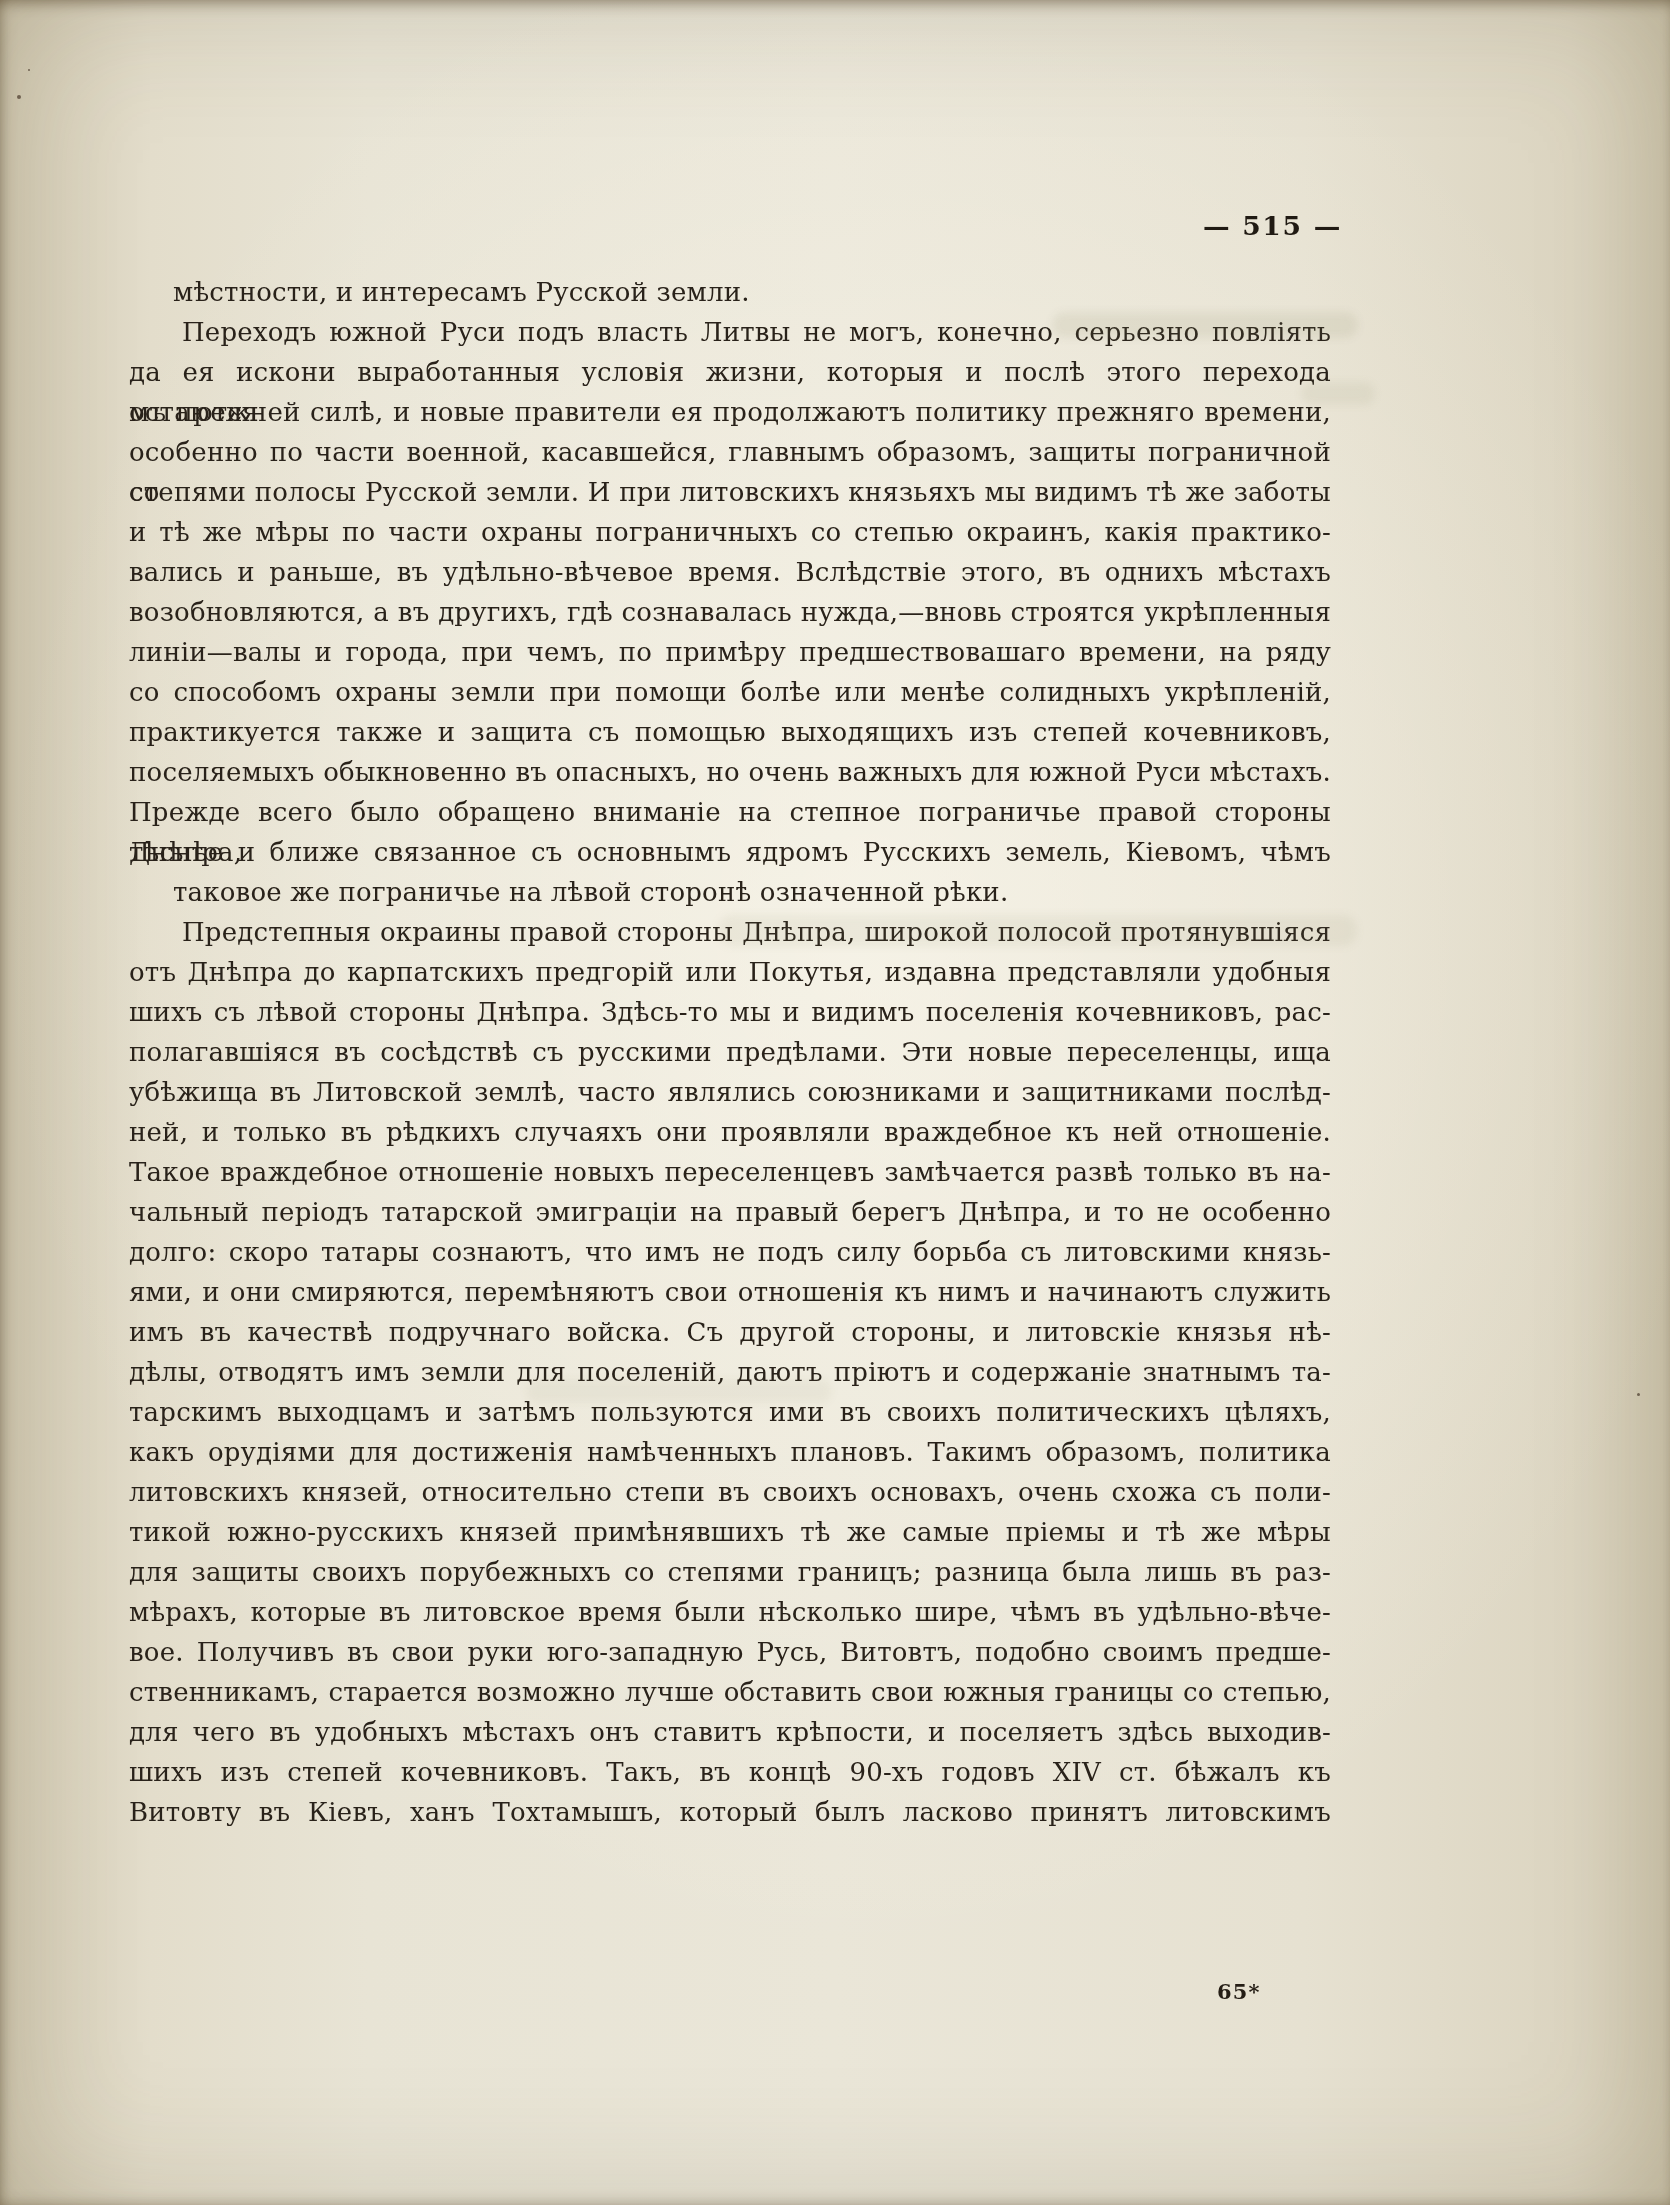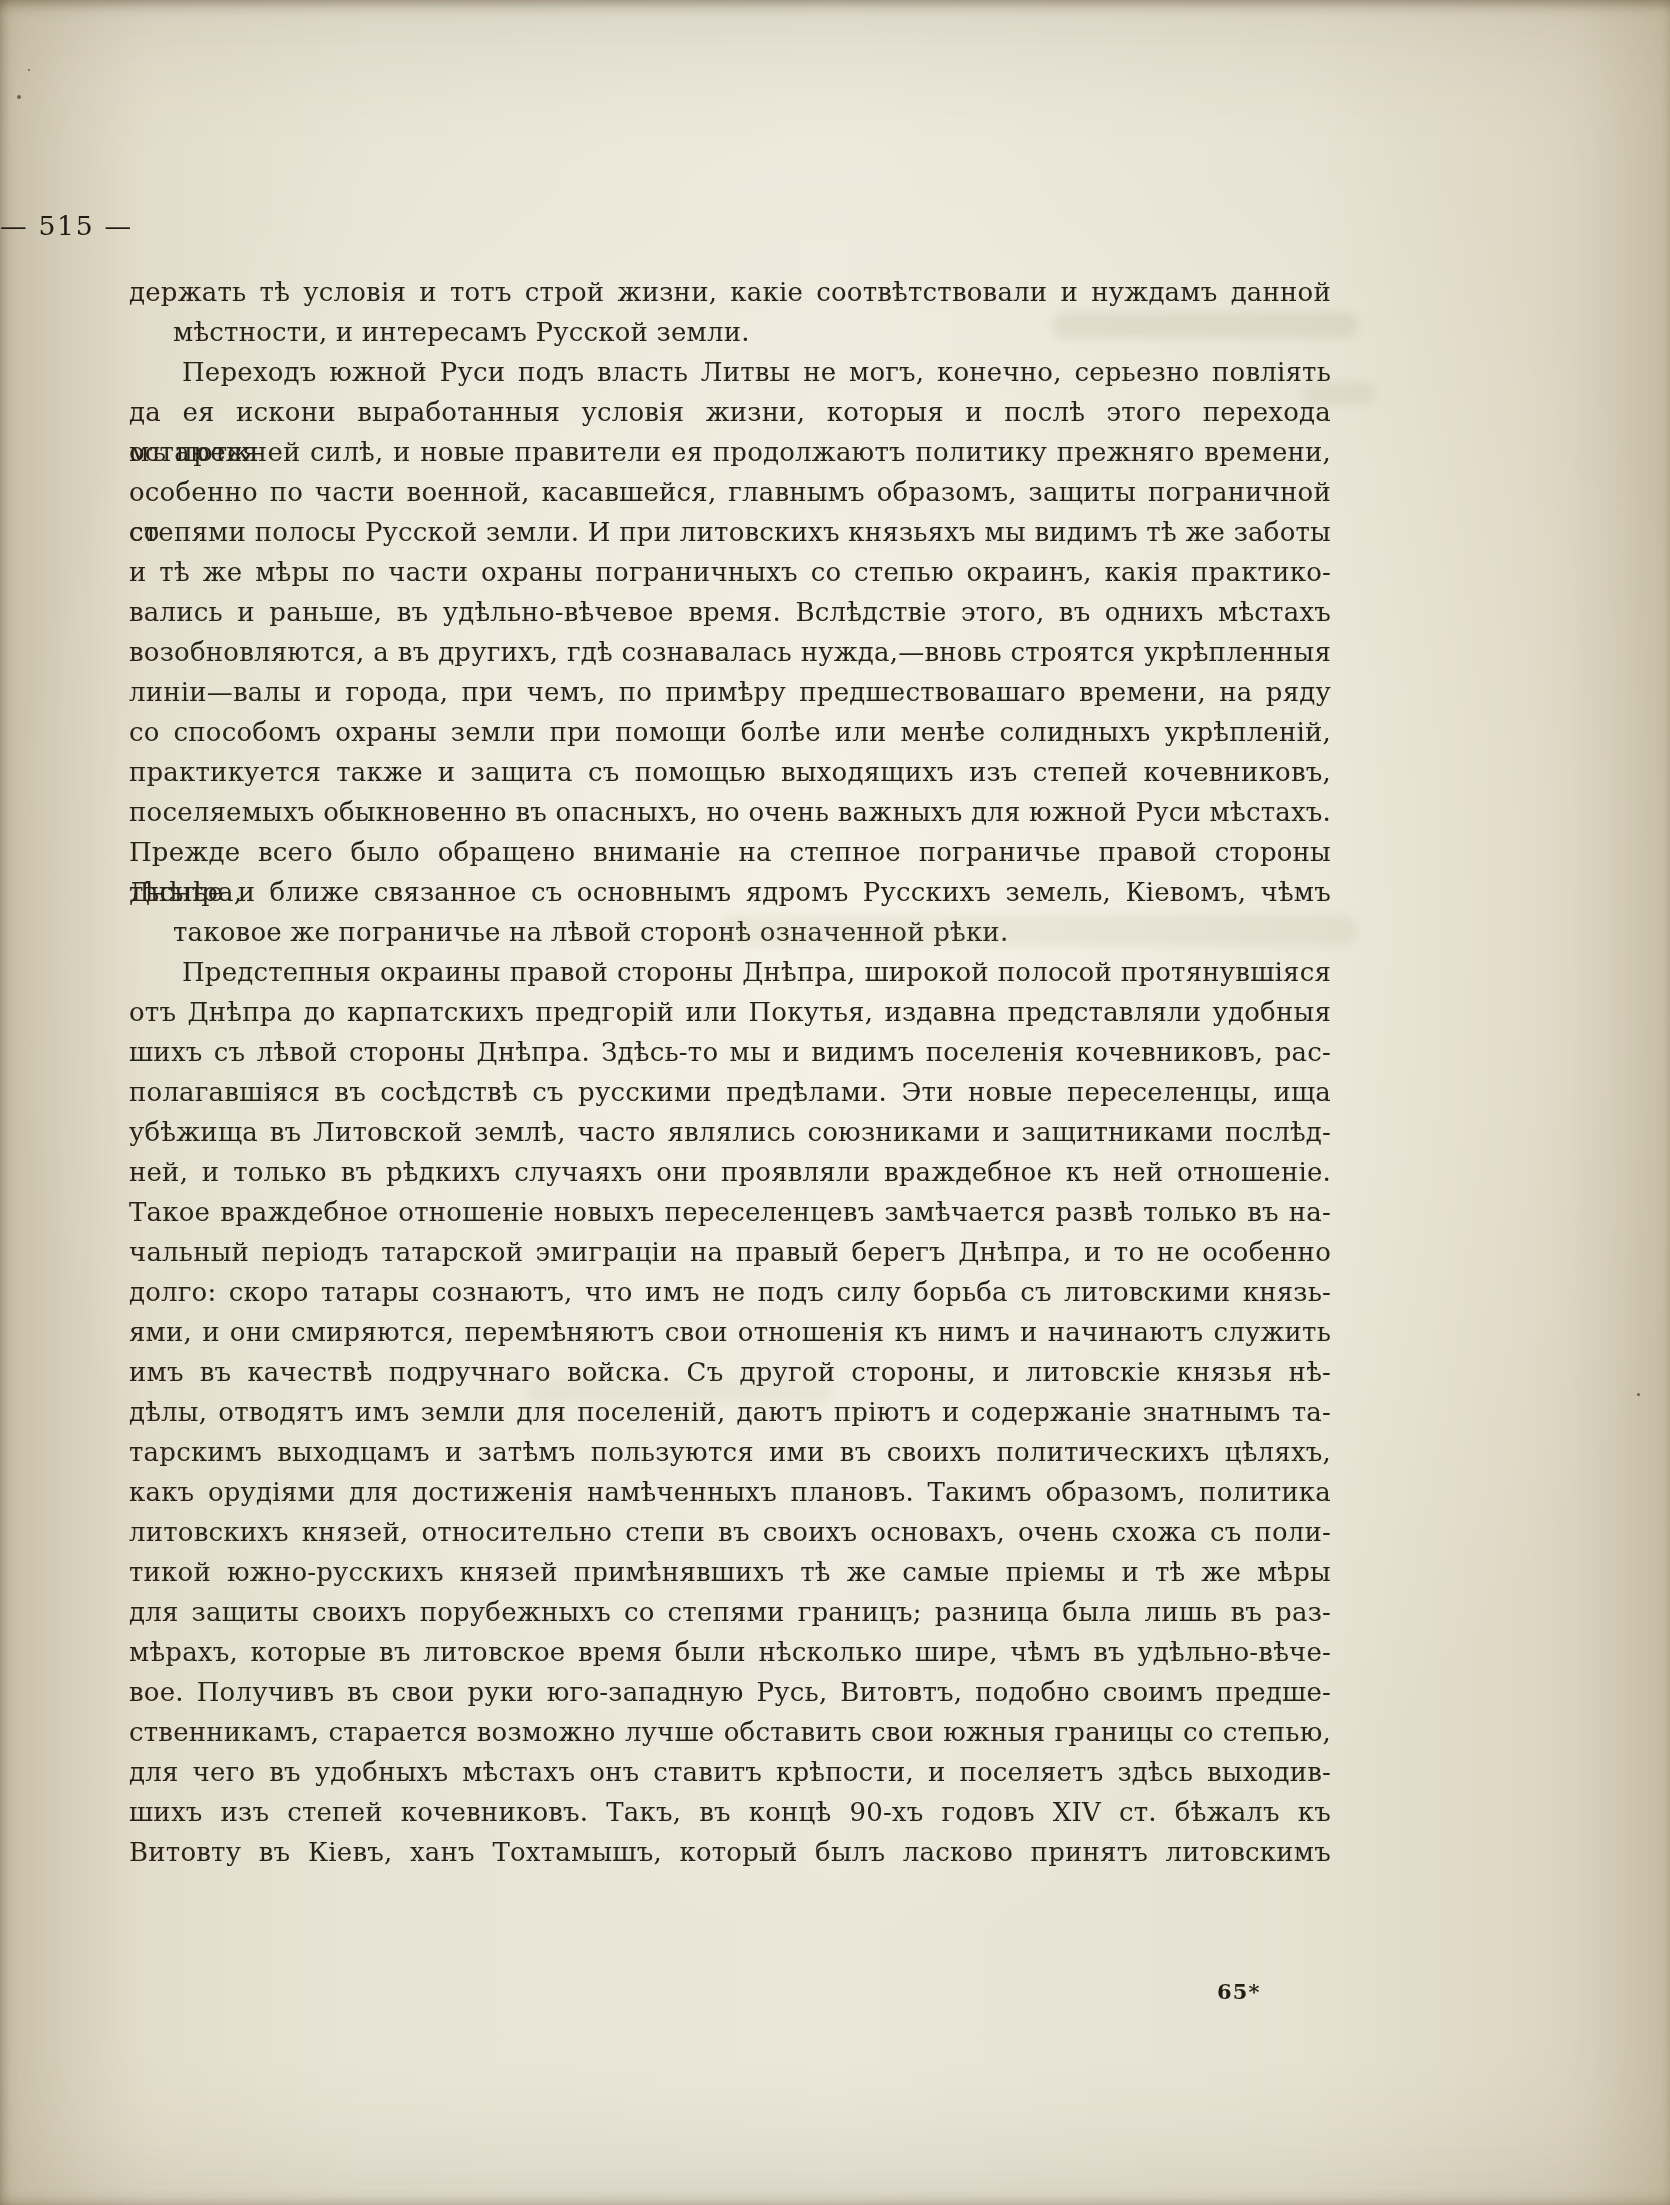--- a/index.html
+++ b/index.html
@@ -23,23 +23,23 @@
       inset 0 -8px 14.7px -8px rgba(70,52,25,0.30),
       inset 8px 0 17px -9px rgba(70,52,25,0.35);
     font-family: "DejaVu Serif", "Liberation Serif", serif;
     color: #29221a;
   }
   .page-number {
     position: absolute;
     top: 210px;
     left: 0;
     width: 1342px;
-    text-align: left;
+    text-align: right;
     font-size: 26.6px;
-    font-weight: normal;
+    font-weight: bold;
     letter-spacing: 1.7px;
     color: #201a13;
   }
   .text-block {
     position: absolute;
     left: 129px;
     top: 272px;
     width: 1202px;
   }
   .line {
@@ -87,21 +87,20 @@
   .speck.p3 { left: 1637px; top: 1393px; width: 3.4px; height: 3.4px; }
 </style>
 </head>
 <body>
 
 <div class="page">
 
   <div class="page-number">— 515 —</div>
 
   <div class="text-block" id="text-block">
-      <div class="line">держать тѣ условія и тотъ строй жизни, какіе соотвѣтствовали и нуждамъ данной</div>
       <div class="line left">мѣстности, и интересамъ Русской земли.</div>
       <div class="line indent">Переходъ южной Руси подъ власть Литвы не могъ, конечно, серьезно повліять</div>
       <div class="line">да ея искони выработанныя условія жизни, которыя и послѣ этого перехода остаются</div>
       <div class="line">мъ прежней силѣ, и новые правители ея продолжаютъ политику прежняго времени,</div>
       <div class="line">особенно по части военной, касавшейся, главнымъ образомъ, защиты пограничной со</div>
       <div class="line">степями полосы Русской земли. И при литовскихъ князьяхъ мы видимъ тѣ же заботы</div>
       <div class="line">и тѣ же мѣры по части охраны пограничныхъ со степью окраинъ, какія практико-</div>
       <div class="line">вались и раньше, въ удѣльно-вѣчевое время. Вслѣдствіе этого, въ однихъ мѣстахъ</div>
       <div class="line">возобновляются, а въ другихъ, гдѣ сознавалась нужда,—вновь строятся укрѣпленныя</div>
       <div class="line">линіи—валы и города, при чемъ, по примѣру предшествовашаго времени, на ряду</div>

